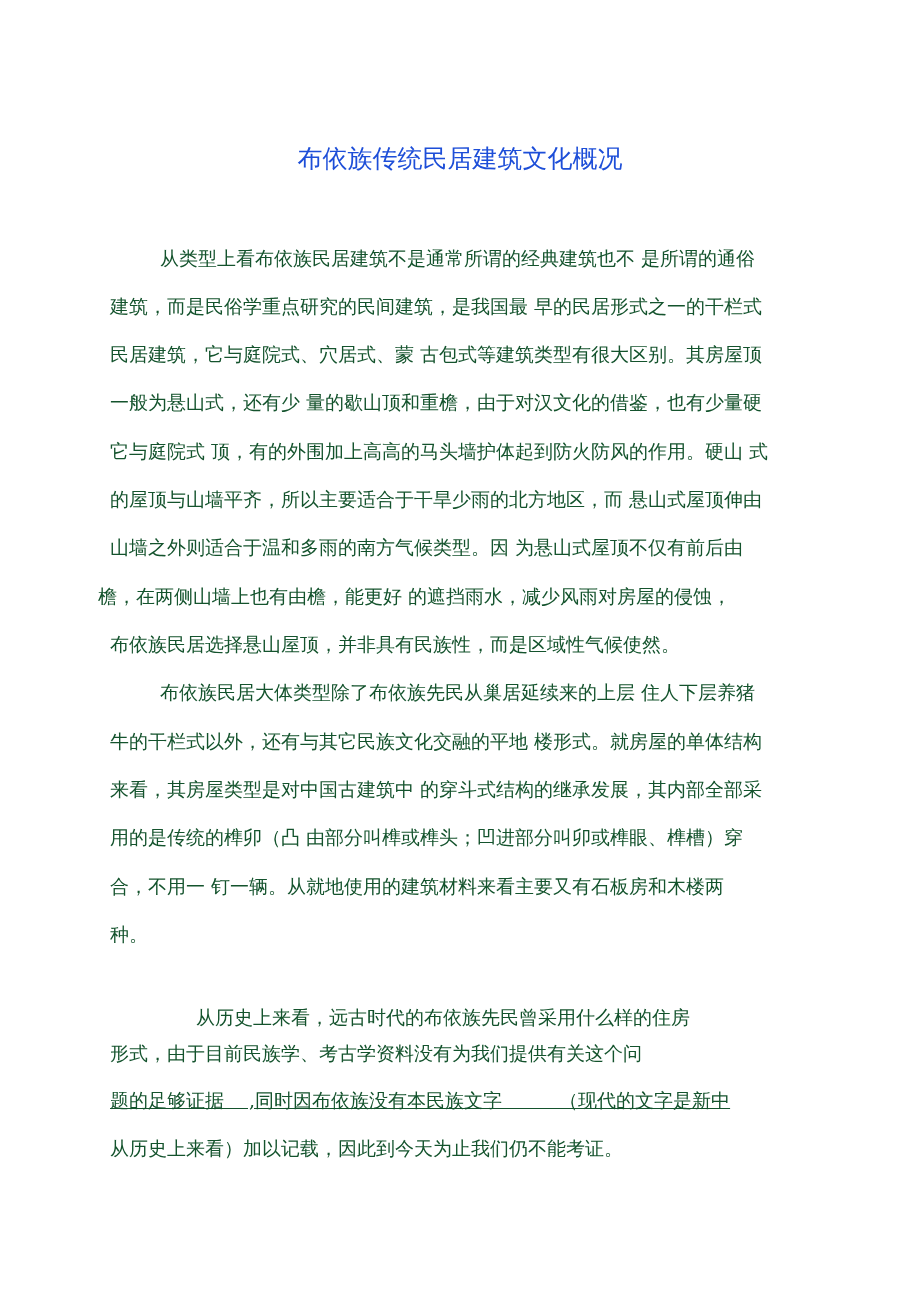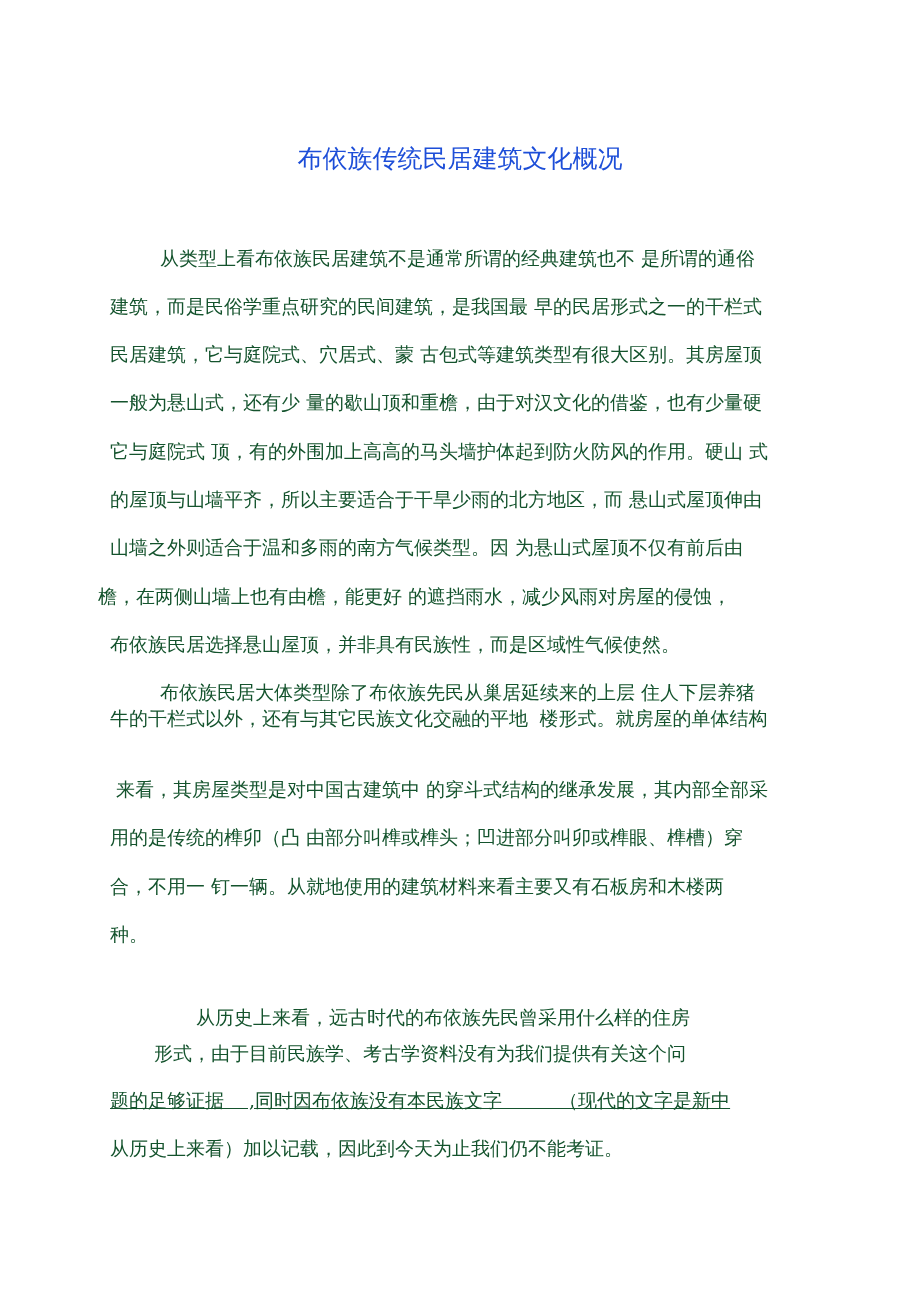--- a/index.html
+++ b/index.html
@@ -20,23 +20,23 @@
       <div class="line" style="left: 160px; top: 246px;">从类型上看布依族民居建筑不是通常所谓的经典建筑也不 是所谓的通俗</div>
       <div class="line" style="left: 110px; top: 294px;">建筑，而是民俗学重点研究的民间建筑，是我国最 早的民居形式之一的干栏式</div>
       <div class="line" style="left: 110px; top: 342px;">民居建筑，它与庭院式、穴居式、蒙 古包式等建筑类型有很大区别。其房屋顶</div>
       <div class="line" style="left: 110px; top: 390px;">一般为悬山式，还有少 量的歇山顶和重檐，由于对汉文化的借鉴，也有少量硬</div>
       <div class="line" style="left: 110px; top: 439px;">它与庭院式 顶，有的外围加上高高的马头墙护体起到防火防风的作用。硬山 式</div>
       <div class="line" style="left: 110px; top: 487px;">的屋顶与山墙平齐，所以主要适合于干旱少雨的北方地区，而 悬山式屋顶伸由</div>
       <div class="line" style="left: 110px; top: 535px; text-align: center;">山墙之外则适合于温和多雨的南方气候类型。因 为悬山式屋顶不仅有前后由</div>
       <div class="line" style="left: 98px; top: 584px;">檐，在两侧山墙上也有由檐，能更好 的遮挡雨水，减少风雨对房屋的侵蚀，</div>
       <div class="line" style="left: 110px; top: 632px;">布依族民居选择悬山屋顶，并非具有民族性，而是区域性气候使然。</div>
       <div class="line" style="left: 160px; top: 680px;">布依族民居大体类型除了布依族先民从巢居延续来的上层 住人下层养猪</div>
-      <div class="line" style="left: 110px; top: 708px; font-family: Liberation Mono, monospace;">牛的干栏式以外，还有与其它民族文化交融的平地 楼形式。就房屋的单体结构</div>
-      <div class="line" style="left: 116px; top: 777px;">来看，其房屋类型是对中国古建筑中 的穿斗式结构的继承发展，其内部全部采</div>
+      <div class="line" style="left: 110px; top: 729px;">牛的干栏式以外，还有与其它民族文化交融的平地 楼形式。就房屋的单体结构</div>
+      <div class="line" style="left: 110px; top: 777px;">来看，其房屋类型是对中国古建筑中 的穿斗式结构的继承发展，其内部全部采</div>
       <div class="line" style="left: 110px; top: 825px;">用的是传统的榫卯（凸 由部分叫榫或榫头；凹进部分叫卯或榫眼、榫槽）穿</div>
       <div class="line" style="left: 110px; top: 874px;">合，不用一 钉一辆。从就地使用的建筑材料来看主要又有石板房和木楼两</div>
       <div class="line" style="left: 110px; top: 922px;">种。</div>
       <div class="line" style="left: 196px; top: 1005px;">从历史上来看，远古时代的布依族先民曾采用什么样的住房</div>
-      <div class="line" style="left: 110px; top: 1041px; margin-left: 44px;">形式，由于目前民族学、考古学资料没有为我们提供有关这个问</div>
+      <div class="line" style="left: 110px; top: 1041px;">形式，由于目前民族学、考古学资料没有为我们提供有关这个问</div>
       <div class="line" style="left: 110px; top: 1088px; text-decoration: underline;">题的足够证据 　,同时因布依族没有本民族文字　　　（现代的文字是新中</div>
       <div class="line" style="left: 110px; top: 1136px;">从历史上来看）加以记载，因此到今天为止我们仍不能考证。</div>
     </div>
 </div>
 
 </body></html>

